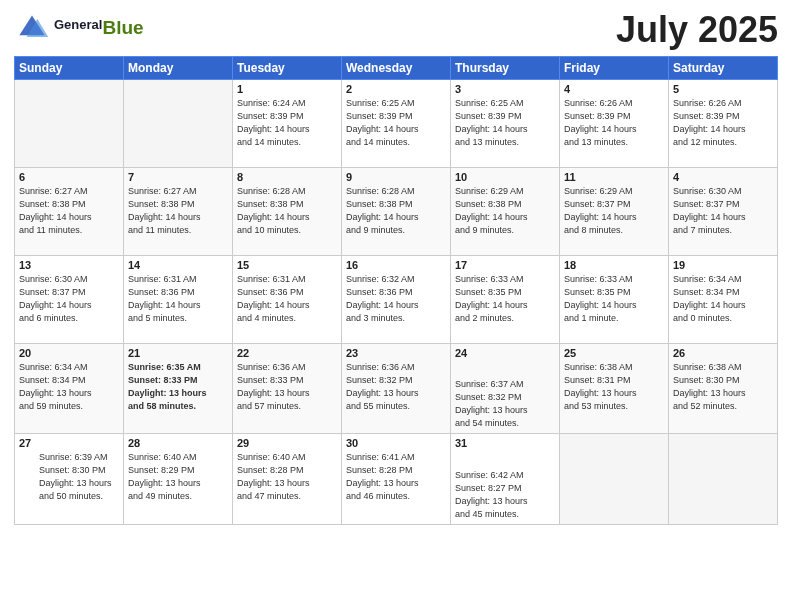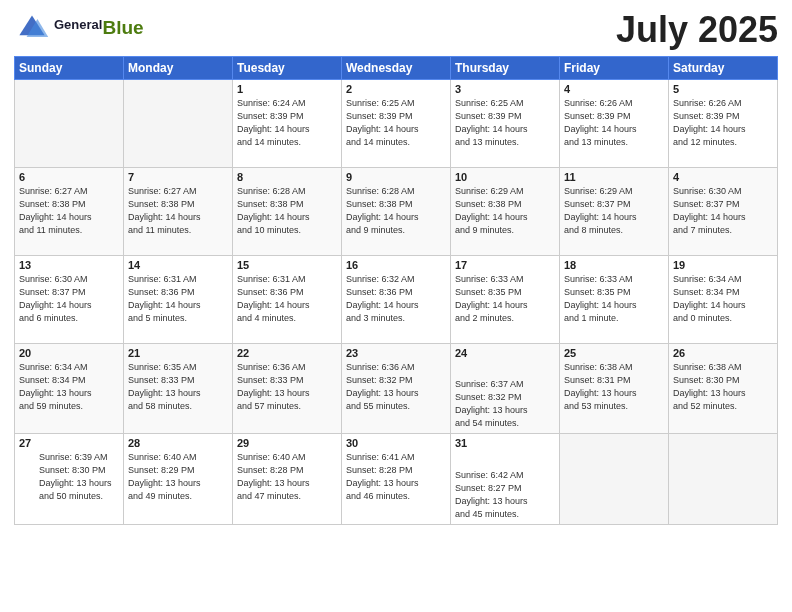--- a/index.html
+++ b/index.html
@@ -279,21 +279,21 @@
         <tr>
           <td>
             <span class="day-num">20</span>
             <div class="day-info" style="white-space: pre-line;">Sunrise: 6:34 AM
 Sunset: 8:34 PM
 Daylight: 13 hours
 and 59 minutes.</div>
           </td>
           <td>
             <span class="day-num">21</span>
-            <div class="day-info" style="white-space: pre-line;">Sunrise: 6:35 AM
+            <div class="day-info" style="white-space: pre-line; font-weight: bold;">Sunrise: 6:35 AM
 Sunset: 8:33 PM
 Daylight: 13 hours
 and 58 minutes.</div>
           </td>
           <td>
             <span class="day-num">22</span>
             <div class="day-info" style="white-space: pre-line;">Sunrise: 6:36 AM
 Sunset: 8:33 PM
 Daylight: 13 hours
 and 57 minutes.</div>

